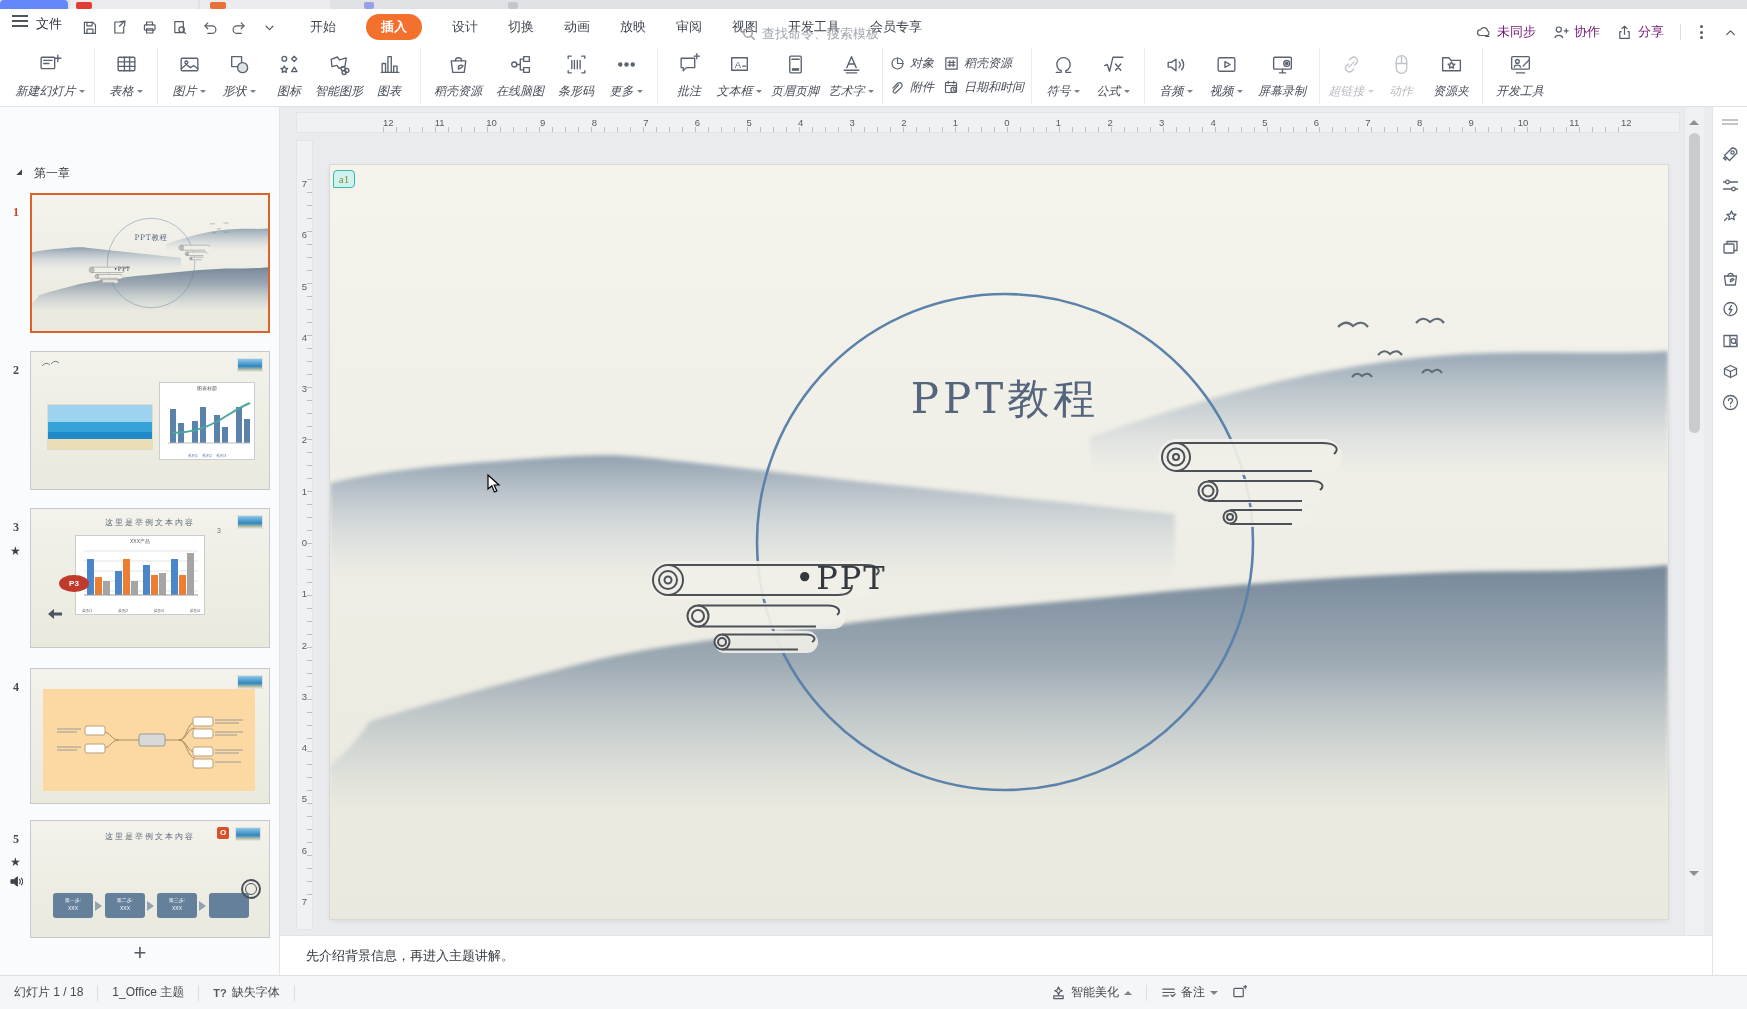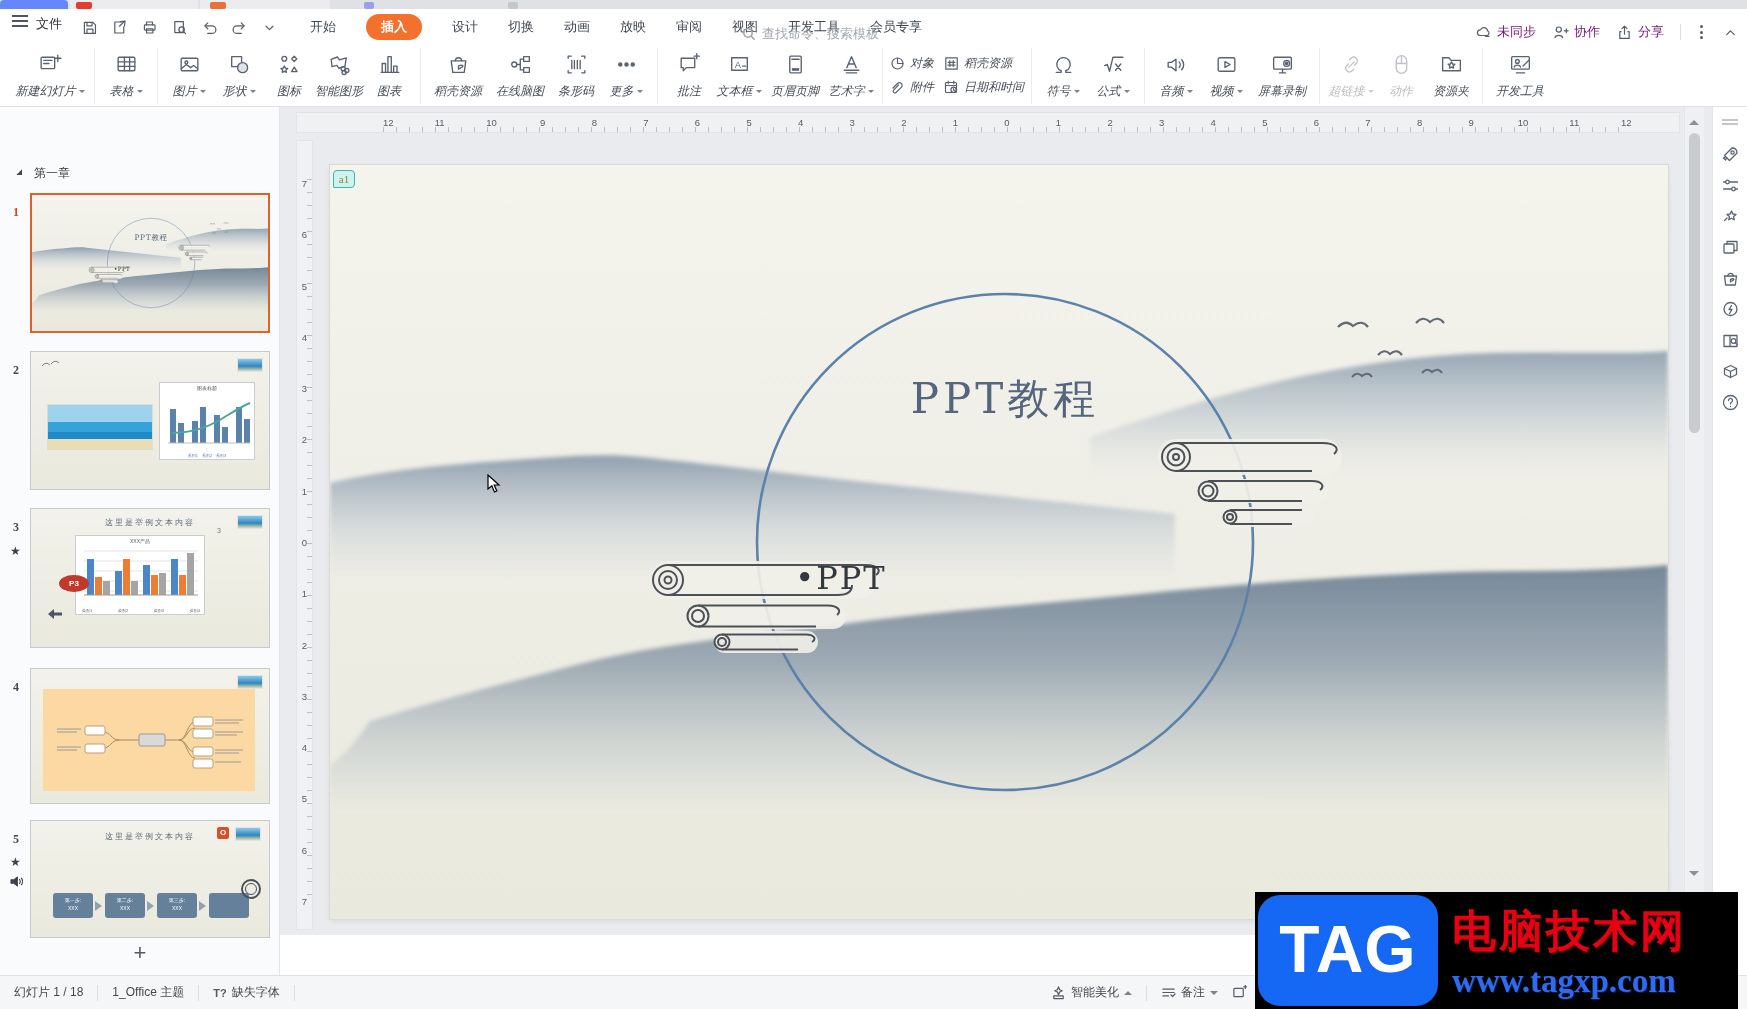--- a/index.html
+++ b/index.html
@@ -828,20 +828,23 @@
         </svg>
       <div class="audio-badge">a1</div>
     </div>
     <div class="scrollcol">
       <span class="scroll-arrow sa-up"></span>
       <div class="scroll-thumb"></div>
       <span class="scroll-arrow sa-down"></span>
     </div>
   </div>
 
+  <div class="abs notesbar">
+    <span class="ntext">先介绍背景信息，再进入主题讲解。</span>
+  </div>
 
   <div class="abs statusbar">
     <div class="st-left">
       <span>幻灯片 1 / 18</span>
       <span class="vsep"></span>
       <span>1_Office 主题</span>
       <span class="vsep"></span>
       <span class="st-item">
         <span class="mfont">T?</span>
         <span>缺失字体</span>
@@ -913,25 +916,18 @@
           <path d="M3.5 6.5l6-3 6 3v6l-6 3-6-3z"></path>
           <path d="M3.5 6.5l6 3 6-3M9.5 9.5v6"></path>
         </svg></span>
     <span class="rsicon" style="top:286px"><svg viewBox="0 0 19 19">
           <circle cx="9.5" cy="9.5" r="7"></circle>
           <path d="M7.5 7.5a2 2 0 113.4 1.4c-.7.7-1.4 1-1.4 2"></path>
           <path d="M9.5 13.5v.1"></path>
         </svg></span>
   </div>
 
-  <div class="abs watermark">
-    <div class="wm-logo">TAG</div>
-    <div class="wm-txt">
-      <span class="wm-line1">电脑技术网</span>
-      <span class="wm-line2">www.tagxp.com</span>
-    </div>
-  </div>
 
   <svg class="abs cursor" width="16" height="20" viewBox="0 0 16 20">
     <path d="M1,1 L1,15 L4.8,11.8 L7.4,18 L9.8,17 L7.2,11 L12,11 Z" fill="#fff" stroke="#000" stroke-width="1.2"></path>
   </svg>
 
 </div>
 
 </body></html>

